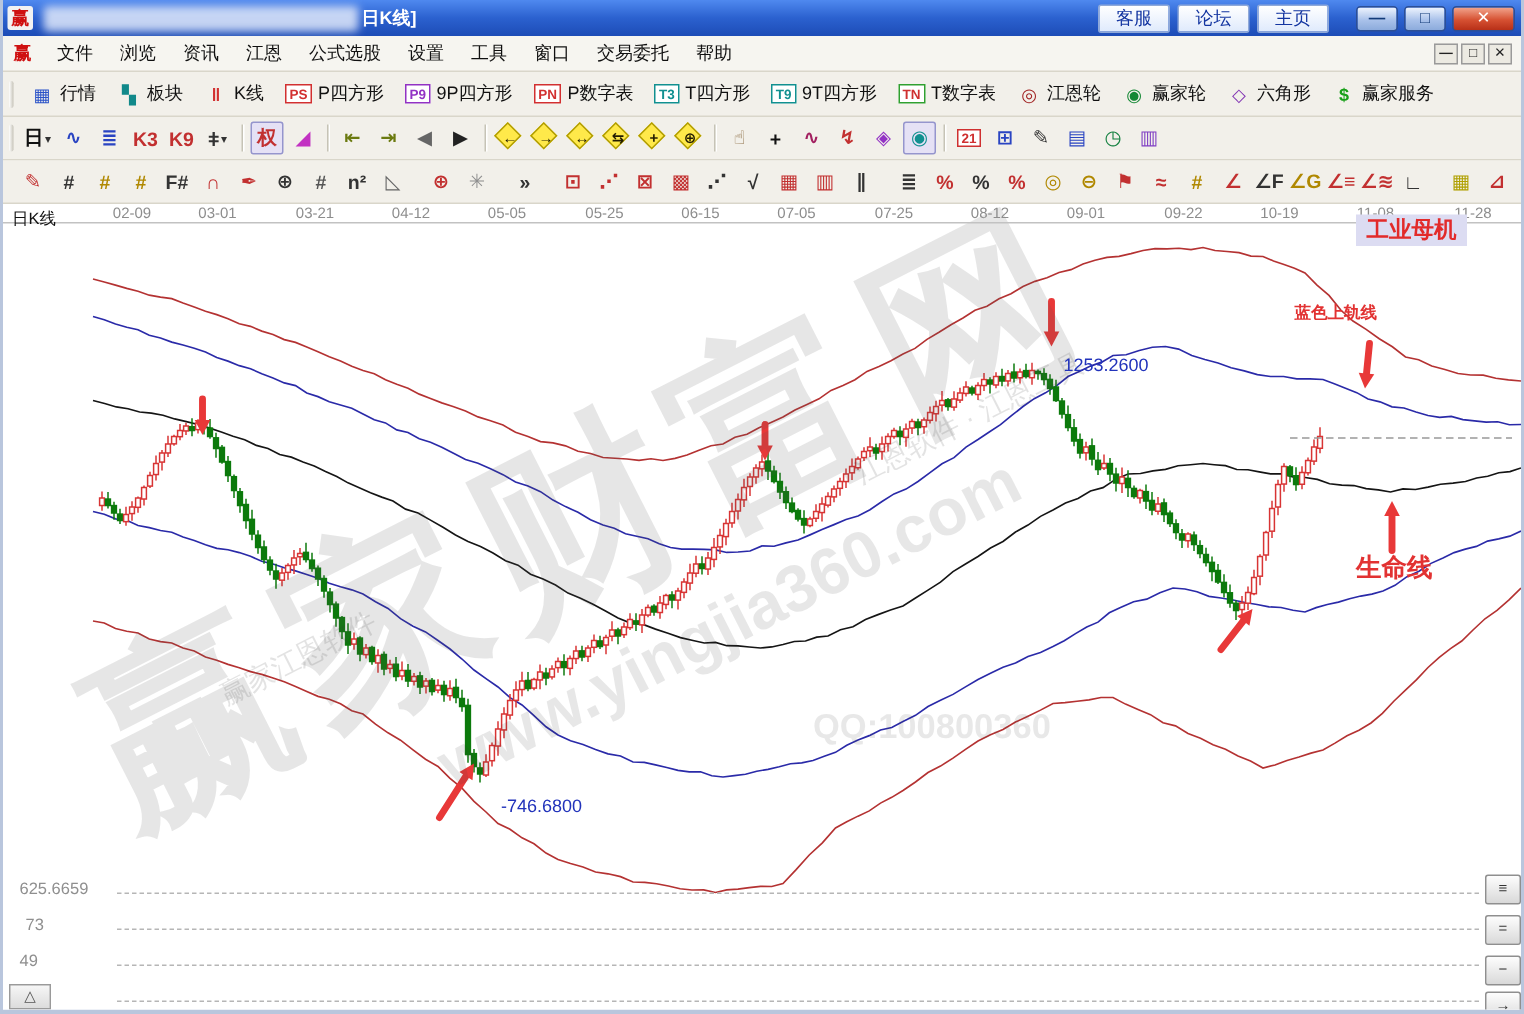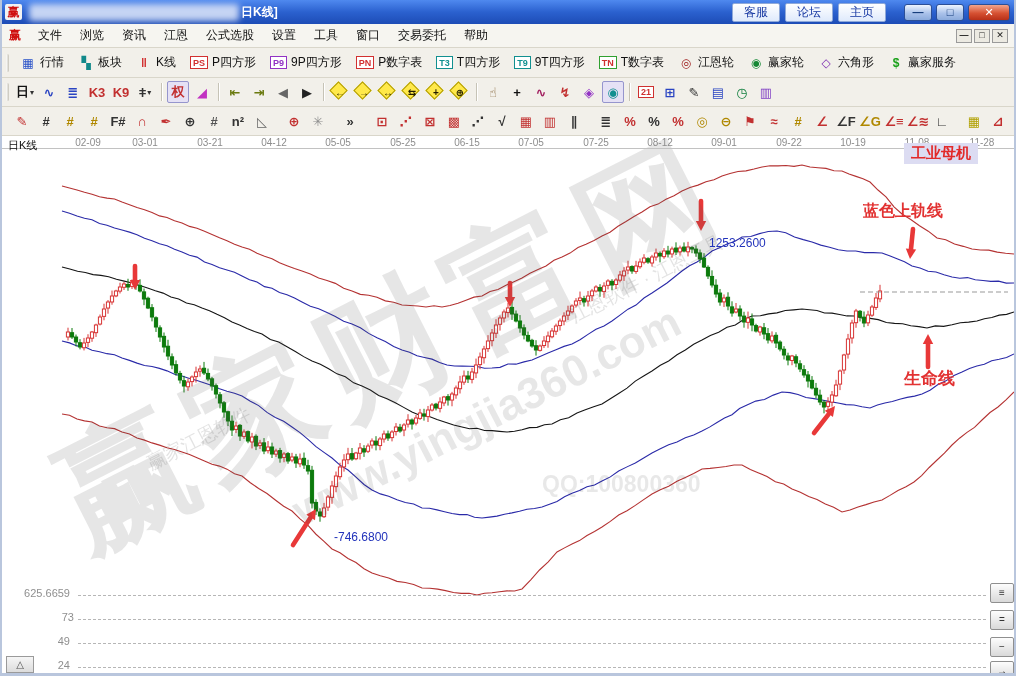--- a/index.html
+++ b/index.html
@@ -49,21 +49,21 @@
   
   #chart{position:absolute;left:0;top:136px;width:1016px;height:540px;background:#fff;overflow:hidden;}
   #chart svg{position:absolute;left:0;top:0;}
   .pane-label{position:absolute;left:6px;top:2px;font-size:11px;color:#111;z-index:5;}
   .date-label{position:absolute;top:1px;font-size:10px;color:#8d8d8d;transform:translateX(-50%);white-space:nowrap;z-index:4;}
   .axis-top-line{position:absolute;left:0;top:12px;width:100%;height:1px;background:#c2c2c2;z-index:3;}
   .legend-row{position:absolute;left:72px;top:15px;display:flex;gap:17px;font-size:12.5px;z-index:5;white-space:nowrap;}
   .badge{position:absolute;padding:1px 7px;background:#dcdcf2;color:#e22a2a;font-size:15px;font-weight:bold;z-index:6;white-space:nowrap;}
   .anno{position:absolute;z-index:6;white-space:nowrap;}
   .wm{position:absolute;pointer-events:none;white-space:nowrap;z-index:1;}
-  .grid-label{position:absolute;width:68px;text-align:right;color:#8f8f8f;font-size:11px;z-index:4;}
+  .grid-label{position:absolute;width:68px;color:#8f8f8f;font-size:11px;z-index:4;margin-left:11px;}
   .grid-line{position:absolute;left:76px;width:908px;height:0;border-top:1px dashed #b6b6b6;z-index:2;}
   .side-btn{position:absolute;left:988px;width:24px;height:20px;background:linear-gradient(#fdfdfd,#d9d9d9);
     border:1px solid #8f8f8f;border-radius:2px;font-size:10px;text-align:center;line-height:18px;color:#333;z-index:7;}
   .corner-btn{position:absolute;width:28px;height:17px;background:linear-gradient(#f6f6f6,#dcdcdc);
     border:1px solid #9a9a9a;font-size:10px;text-align:center;line-height:15px;color:#555;z-index:7;}
 </style>
 </head>
 <body>
 
 <div id="app">
@@ -864,21 +864,21 @@
         <div class="grid-line" style="top: 483px;"></div>
         <div class="grid-label" style="top: 475px; left: 4px;">73</div>
         <div class="grid-line" style="top: 507px;"></div>
         <div class="grid-label" style="top: 499px; left: 0px;">49</div>
         <div class="grid-line" style="top: 531px;"></div>
         <div class="grid-label" style="top: 523px; left: 0px;">24</div>
       </div>
     <div id="annos">
         <div class="anno" style="left: 707px; top: 100px; color: rgb(34, 51, 187); font-size: 12px;">1253.2600</div>
         <div class="anno" style="left: 332px; top: 394px; color: rgb(34, 51, 187); font-size: 12px;">-746.6800</div>
-        <div class="anno" style="left: 861px; top: 65px; color: rgb(226, 50, 50); font-size: 16px; font-weight: bold;">蓝色上轨线</div>
+        <div class="anno" style="left: 861px; top: 65px; color: rgb(226, 50, 50); font-size: 11px; font-weight: bold;">蓝色上轨线</div>
         <div class="anno" style="left: 902px; top: 231px; color: rgb(226, 50, 50); font-size: 17px; font-weight: bold;">生命线</div>
       </div>
     <div id="side-btns">
         <div class="side-btn" style="top: 447px;">≡</div>
         <div class="side-btn" style="top: 474px;">=</div>
         <div class="side-btn" style="top: 501px;">−</div>
         <div class="side-btn" style="top: 525px;">→</div>
         <div class="corner-btn" style="left: 4px; top: 520px;">△</div>
       </div>
   </div>

